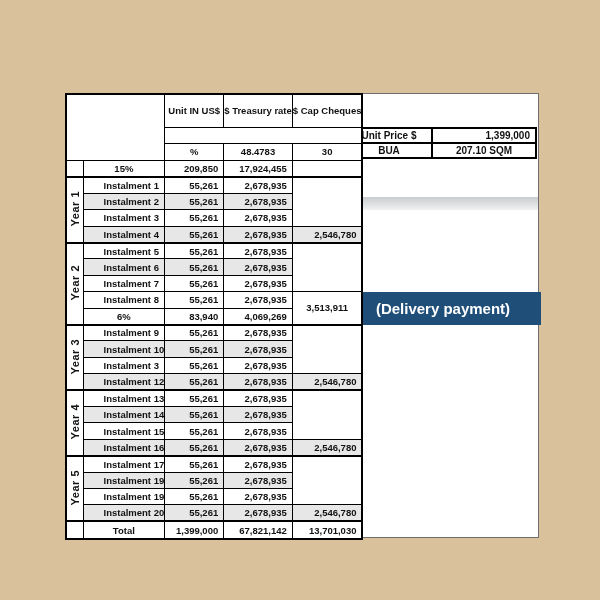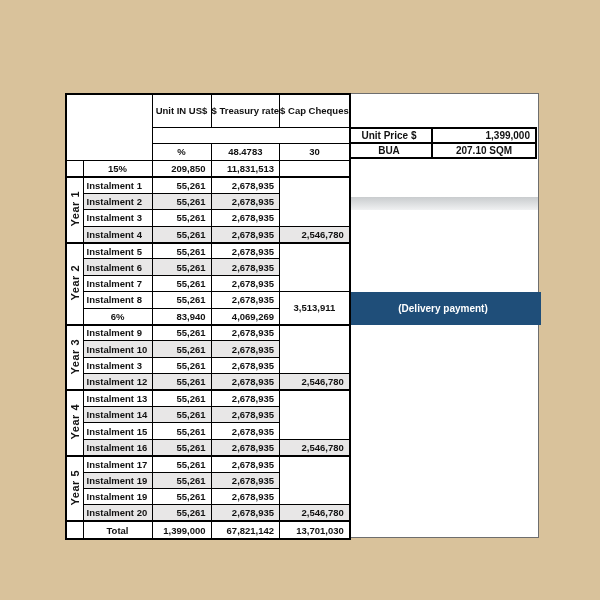--- a/index.html
+++ b/index.html
@@ -17,39 +17,39 @@
   .info  { position:absolute; left:-1px; top:33px; width:190px;
            border-collapse:collapse; table-layout:fixed; }
   .info td { border:2px solid #000; height:13px; font-size:10px; font-weight:bold;
              color:#111; background:#fff; padding:1px 5px; white-space:nowrap; overflow:hidden; }
   .info td.lbl { width:86px; text-align:center; }
   .info td.val { text-align:center; }
   .info td.val-right { text-align:right; }
   .gray-strip { position:absolute; left:0; top:103px; width:100%; height:13px;
                 background:linear-gradient(#c9ccce,#f0f1f2); }
   .delivery { position:absolute; left:-1px; top:198px; width:196px; height:33px;
-              background:#1f4e79; color:#fff; font-size:10px; font-weight:bold;
+              background:#1f4e79; color:#fff; font-size:15px; font-weight:bold;
               display:flex; align-items:center; justify-content:center; }
   
   .main { position:absolute; left:65px; top:93px; border-collapse:collapse;
           table-layout:fixed; border:2px solid #000; }
   .main td { border:1px solid #000; background:#fff; color:#111;
              font-size:9.5px; font-weight:bold; height:16.4px;
              white-space:nowrap; overflow:hidden; vertical-align:middle; }
   .main tr.hrow td { height:33px; }
   .main tr.brow td { height:16px; }
   .main tr.prow td { height:17px; }
   .main tr.dprow td { height:17px; }
   .main tr.trow td { height:18px; }
   .hdr   { background:#2e75b6; color:#fff; text-align:center; line-height:1.2; padding:1px 0; }
   .band  { background:#000; }
   .corner{ background:#fff; }
   .c { text-align:center; }
   .r { text-align:right; padding-right:5px;margin-left:24px; }
-  .l { text-align:left; padding-left:3px; }
+  .l { text-align:left; padding-left:20px; }
   .navy { background:#1f4e79; color:#fff; }
   .capm { background:#fff; }
   .capn { background:#1f4e79; color:#fff; text-align:center; }
   .year { background:#fff; text-align:center; }
   .year span { display:inline-block; writing-mode:vertical-rl; transform:rotate(180deg);
                font-size:11px; font-weight:bold; letter-spacing:0.5px; }
   .ycell { background:#fff; }
   .main tr.alt td { background:#e8e7e7; }
   .main tr.gstart td { border-top:2px solid #000; }
 </style>
@@ -102,21 +102,21 @@
     <tr class="prow">
       <td class="c">%</td>
       <td class="c">48.4783</td>
       <td class="c">30</td>
     </tr>
 
     <tr class="dprow">
       <td class="ycell"></td>
       <td class="navy c">15%</td>
       <td class="navy r">209,850</td>
-      <td class="navy r">11,831,513</td>
+      <td class="navy r">17,924,455</td>
       <td class="navy"></td>
     </tr>
 
     <tr class="gstart">
       <td class="year" rowspan="4"><span>Year 1</span></td>
       <td class="l">Instalment 1</td>
       <td class="r">55,261</td>
       <td class="r">2,678,935</td>
       <td class="capm" rowspan="3"></td>
     </tr>

